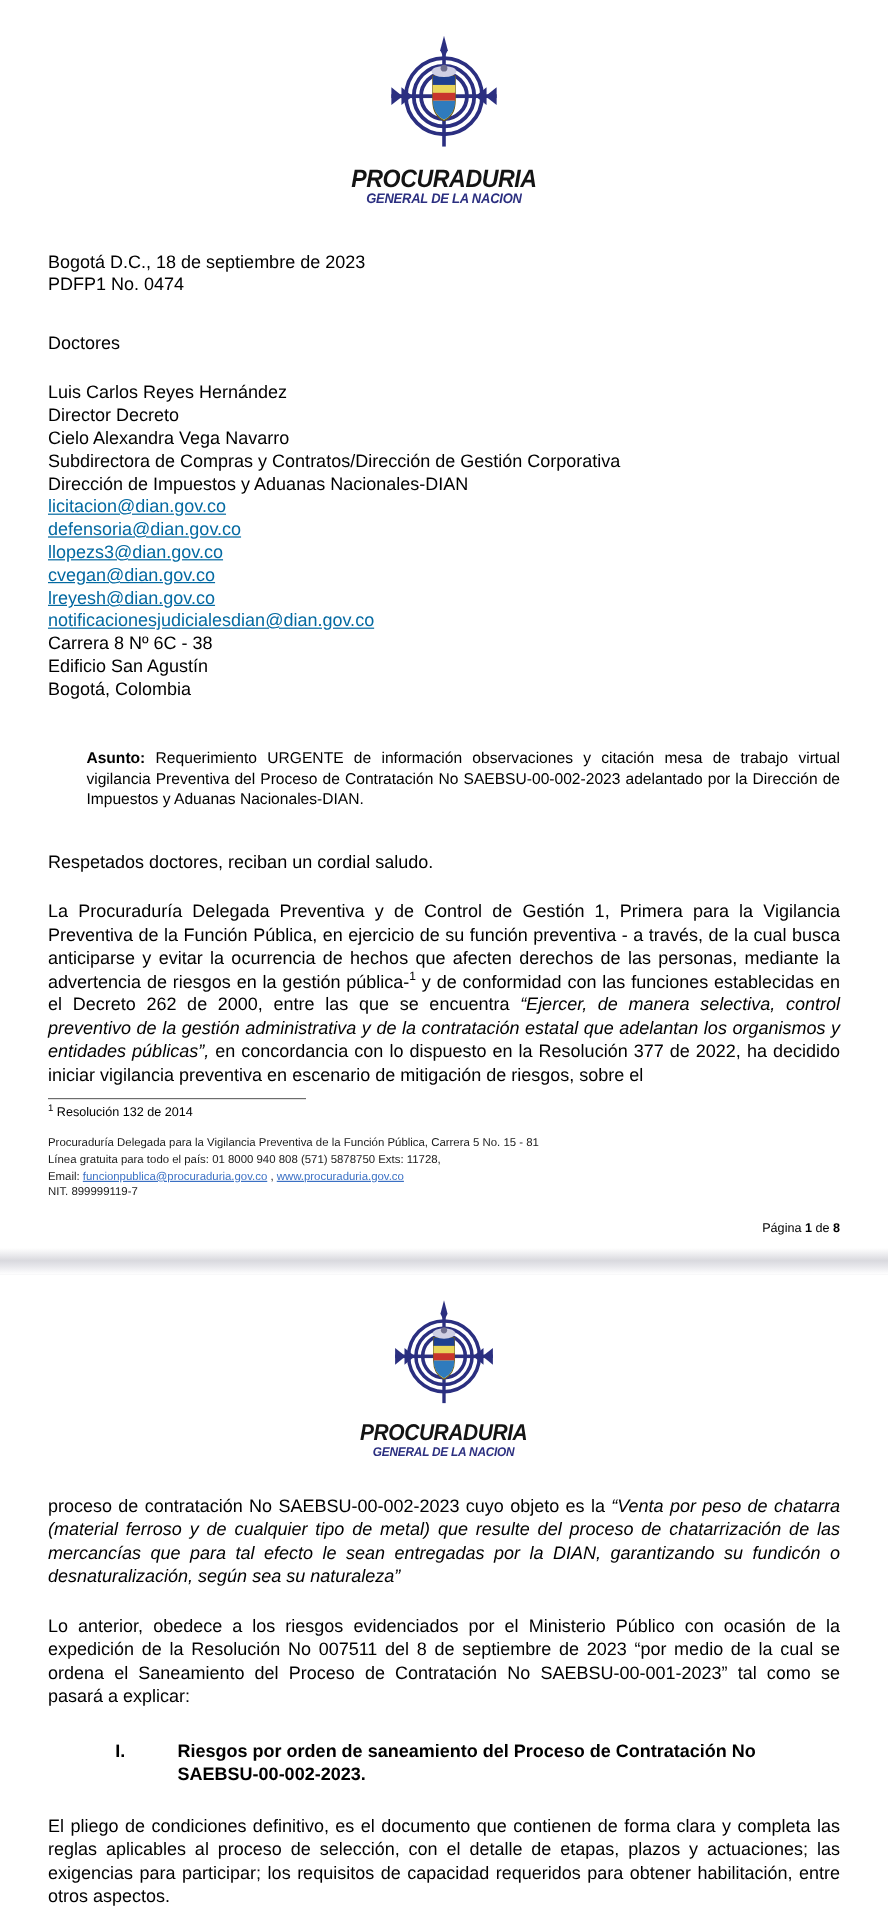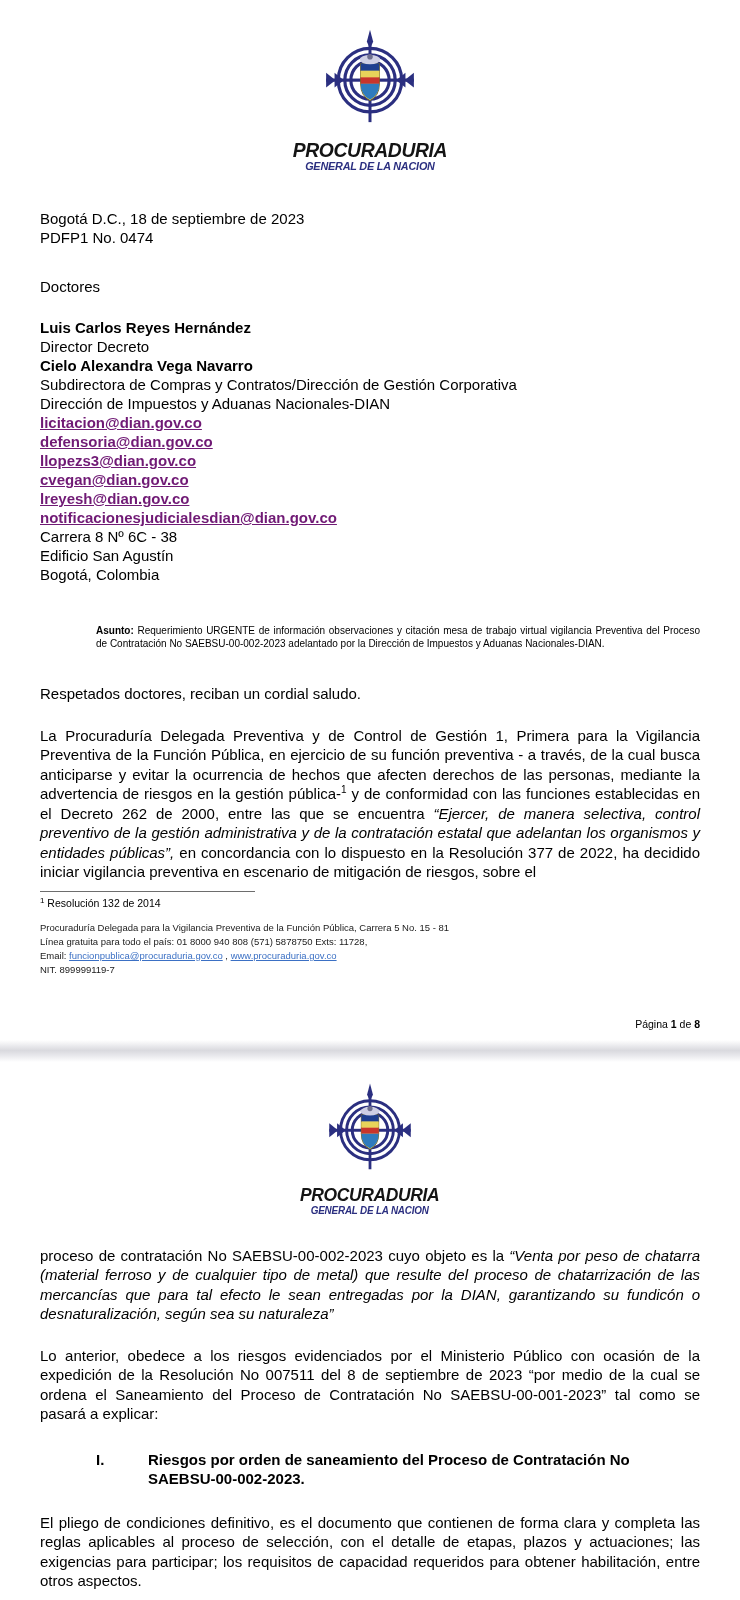--- a/index.html
+++ b/index.html
@@ -76,32 +76,31 @@
   .logo-text.p2 .logo-name { font-size: 19px; }
   .logo-text.p2 .logo-sub { font-size: 10.5px; }
 
   
   .doc-body { font-size: 15px; line-height: 1.27; }
   .meta-block { margin-top: 36px; }
   .meta-line { white-space: nowrap; }
   .blank-sm { height: 22px; }
   .blank-md { height: 30px; }
   .salutation-label { margin-top: 0; }
-  .addressee { font-weight: bold; }
+  .addressee { font-weight: normal; }
   .email-link {
-    color: #701a75;
+    color: #0369a1;
     text-decoration: underline;
     display: block;
     width: fit-content;
-    font-weight: bold;
   }
   .asunto {
-    margin: 0 0 0 56px;
+    margin: 0 0 0 32px;
     text-align: justify;
-    font-size: 10px;
+    font-size: 13px;
     line-height: 1.3;
   }
   .asunto b { font-weight: bold; }
   p.para {
     margin: 0;
     text-align: justify;
     font-size: 15px;
     line-height: 1.3;
   }
   .para i { font-style: italic; }

